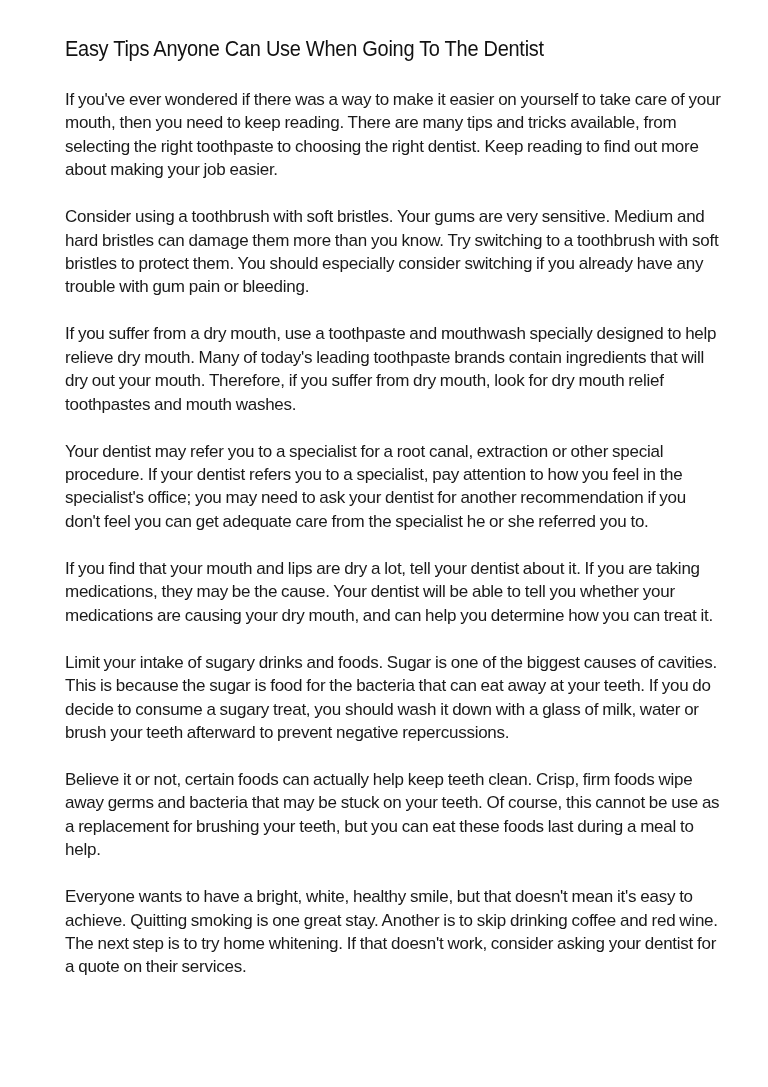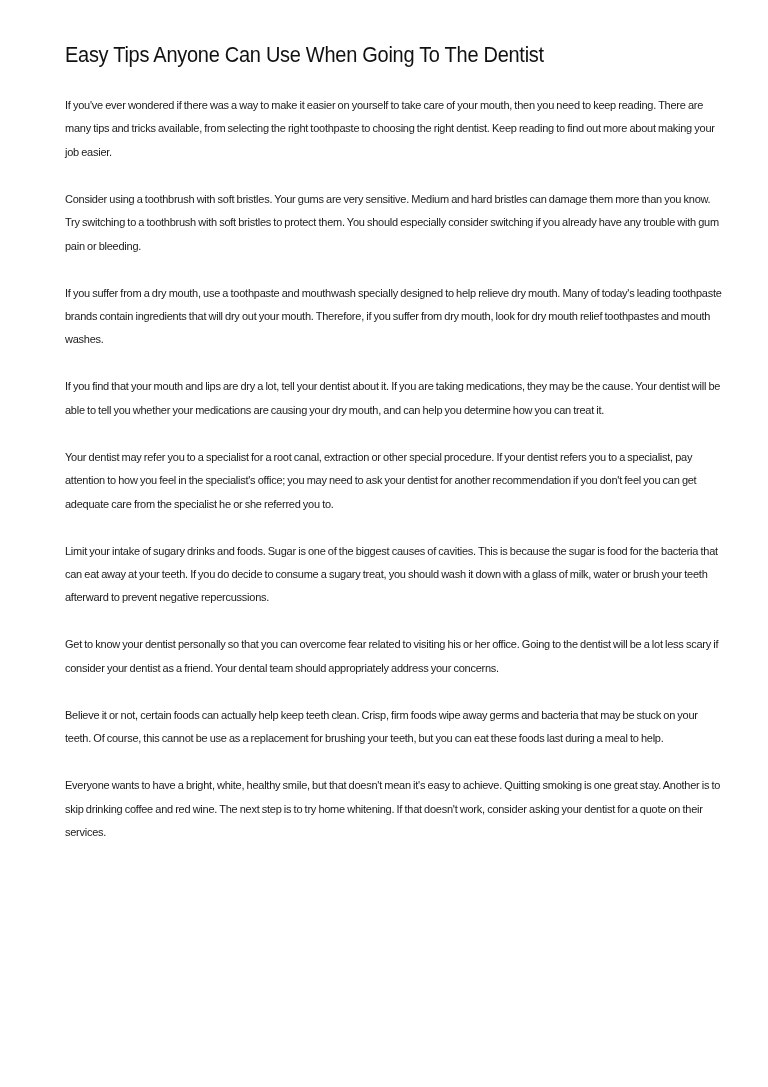--- a/index.html
+++ b/index.html
@@ -11,50 +11,49 @@
       width: 768px;
       height: 1087px;
       position: relative;
       overflow: hidden;
       font-family: "Liberation Sans", sans-serif;
       color: #1a1a1a;
     }
     .page {
       position: absolute;
       left: 65px;
-      top: 40px;
+      top: 34px;
       width: 660px;
     }
     .title {
       font-size: 21.5px;
       font-weight: normal;
       letter-spacing: -0.3px;
       margin: 0 0 24px 0;
       line-height: 30px;
       color: #111111;
       transform: scaleX(0.93);
       transform-origin: left center;
       white-space: nowrap;
     }
     .para {
-      font-size: 11px;
+      font-size: 17px;
       line-height: 23.4px;
       margin: 0 0 23.6px 0;
       letter-spacing: -0.25px;
       color: #1a1a1a;
       word-spacing: -0.5px;
     }
   </style>
 </head>
 <body>
 
 <div class="page">
   <h1 class="title">Easy Tips Anyone Can Use When Going To The Dentist</h1>
   <p class="para">If you've ever wondered if there was a way to make it easier on yourself to take care of your mouth, then you need to keep reading. There are many tips and tricks available, from selecting the right toothpaste to choosing the right dentist. Keep reading to find out more about making your job easier.</p>
   <p class="para">Consider using a toothbrush with soft bristles. Your gums are very sensitive. Medium and hard bristles can damage them more than you know. Try switching to a toothbrush with soft bristles to protect them. You should especially consider switching if you already have any trouble with gum pain or bleeding.</p>
   <p class="para">If you suffer from a dry mouth, use a toothpaste and mouthwash specially designed to help relieve dry mouth. Many of today's leading toothpaste brands contain ingredients that will dry out your mouth. Therefore, if you suffer from dry mouth, look for dry mouth relief toothpastes and mouth washes.</p>
+  <p class="para">Your dentist may refer you to a specialist for a root canal, extraction or other special procedure. If your dentist refers you to a specialist, pay attention to how you feel in the specialist's office; you may need to ask your dentist for another recommendation if you don't feel you can get adequate care from the specialist he or she referred you to.</p>
   <p class="para">If you find that your mouth and lips are dry a lot, tell your dentist about it. If you are taking medications, they may be the cause. Your dentist will be able to tell you whether your medications are causing your dry mouth, and can help you determine how you can treat it.</p>
-  <p class="para">Your dentist may refer you to a specialist for a root canal, extraction or other special procedure. If your dentist refers you to a specialist, pay attention to how you feel in the specialist's office; you may need to ask your dentist for another recommendation if you don't feel you can get adequate care from the specialist he or she referred you to.</p>
   <p class="para">Limit your intake of sugary drinks and foods. Sugar is one of the biggest causes of cavities. This is because the sugar is food for the bacteria that can eat away at your teeth. If you do decide to consume a sugary treat, you should wash it down with a glass of milk, water or brush your teeth afterward to prevent negative repercussions.</p>
-  <p class="para">Get to know your dentist personally so that you can overcome fear related to visiting his or her office. Going to the dentist will be a lot less scary if consider your dentist as a friend. Your dental team should appropriately address your concerns.</p>
   <p class="para">Believe it or not, certain foods can actually help keep teeth clean. Crisp, firm foods wipe away germs and bacteria that may be stuck on your teeth. Of course, this cannot be use as a replacement for brushing your teeth, but you can eat these foods last during a meal to help.</p>
   <p class="para">Everyone wants to have a bright, white, healthy smile, but that doesn't mean it's easy to achieve. Quitting smoking is one great stay. Another is to skip drinking coffee and red wine. The next step is to try home whitening. If that doesn't work, consider asking your dentist for a quote on their services.</p>
 </div>
 
 </body></html>

